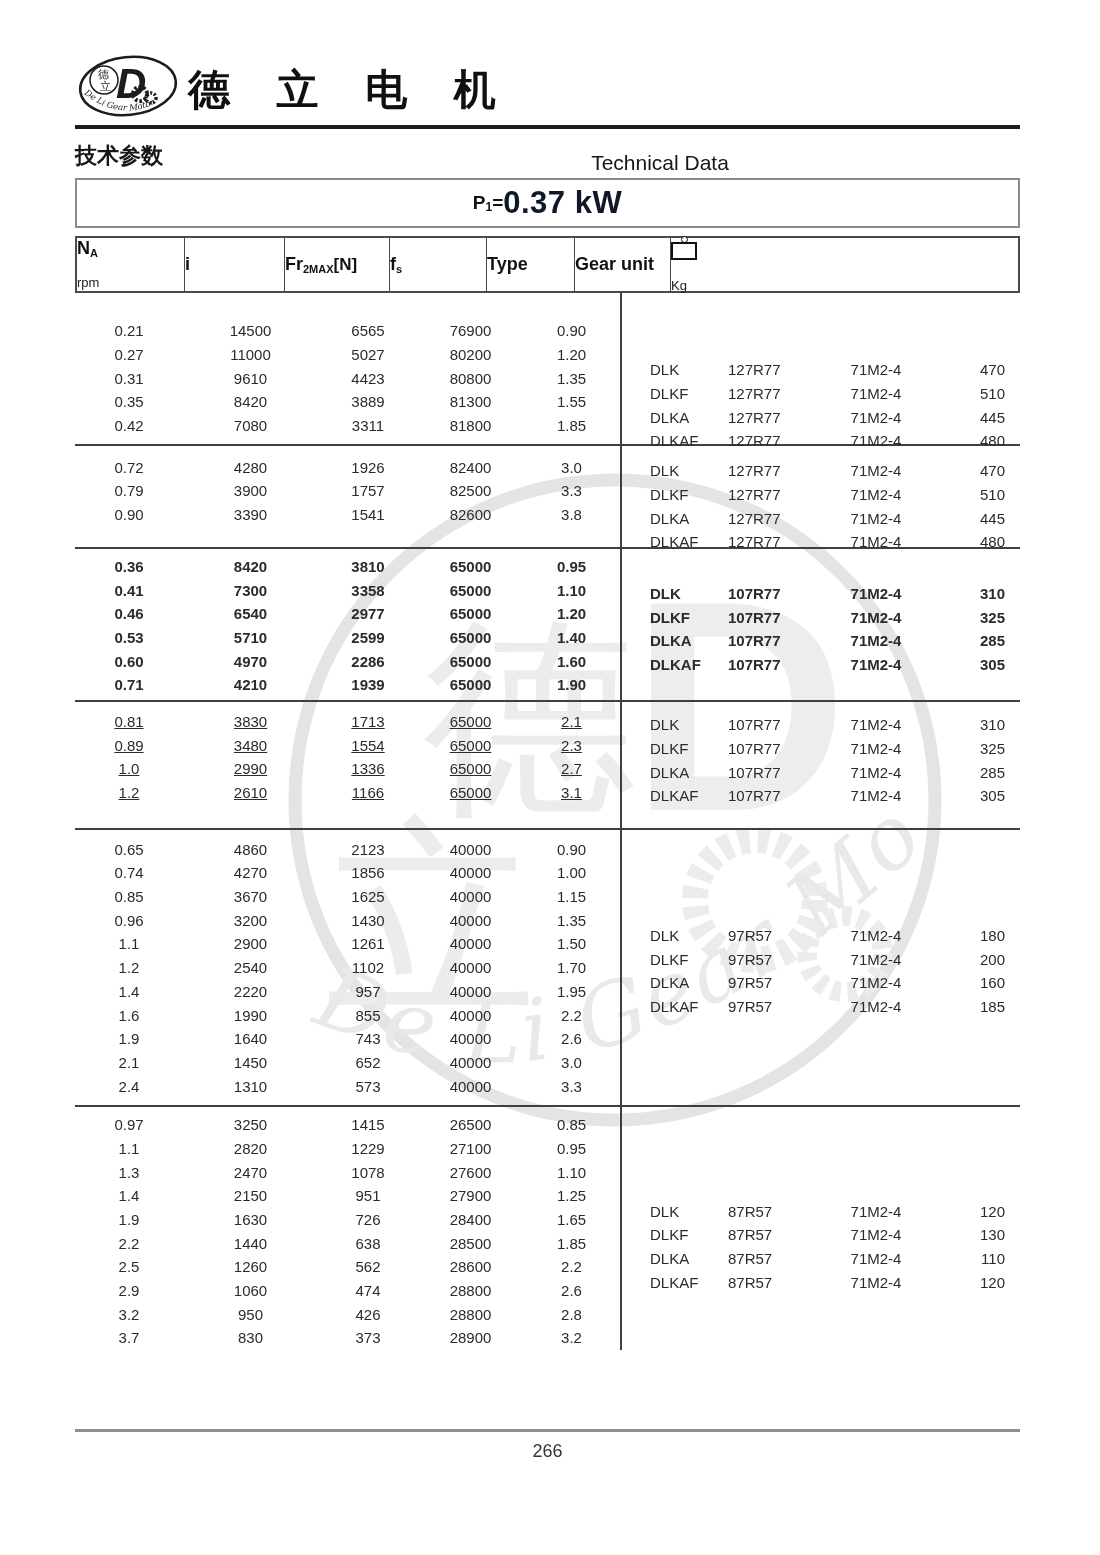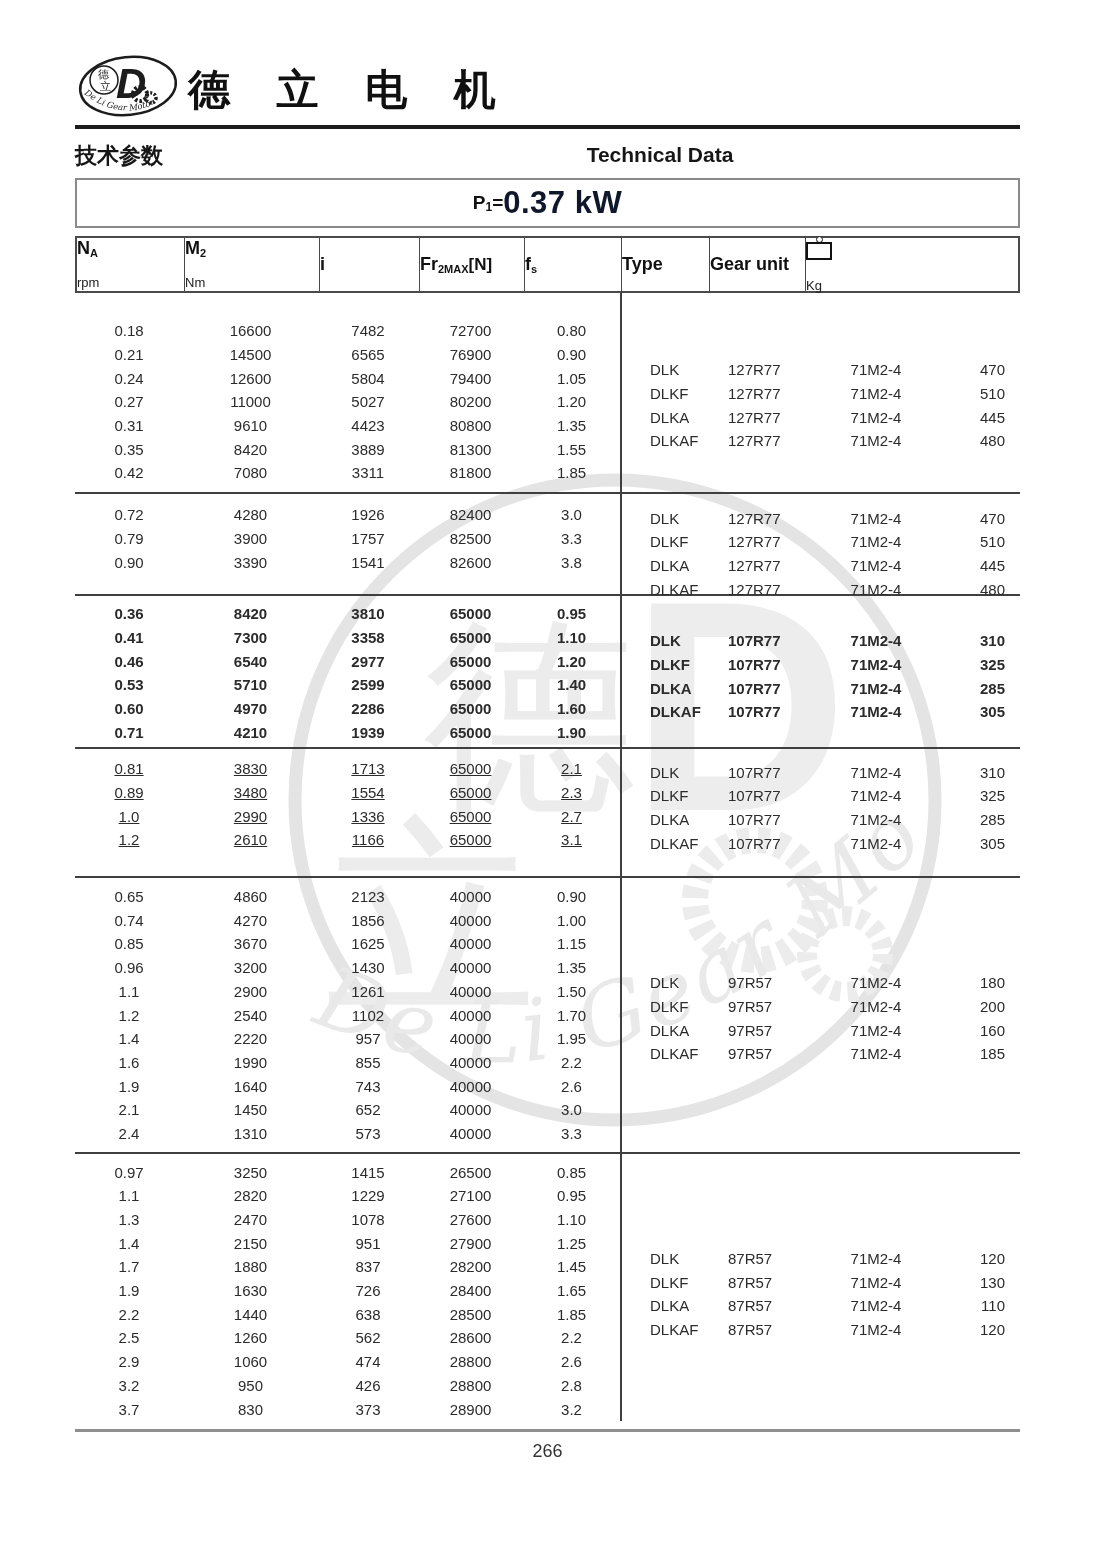--- a/index.html
+++ b/index.html
@@ -9,22 +9,22 @@
   
   .watermark { position:absolute; left:283px; top:468px; width:664px; height:664px; z-index:0; }
 
   
   .logo { position:absolute; left:76px; top:52px; width:104px; height:74px; z-index:2; }
   .brand-name { position:absolute; left:188px; top:62px; z-index:2;
     font-family:"DejaVu Serif", serif; font-weight:bold; font-size:42px; letter-spacing:16px; color:#101010; }
   .top-rule { position:absolute; left:75px; top:125px; width:945px; height:4px; background:#1c1c1c; z-index:2; }
 
   .section-title-cn { position:absolute; left:75px; top:141px; font-size:22px; font-weight:bold; color:#161616; z-index:2; }
-  .section-title-en { position:absolute; left:420px; top:143px; width:480px; text-align:center;
-    font-size:21px; font-weight:bold; color:#161616; z-index:2; }
+  .section-title-en { position:absolute; left:420px; top:151px; width:480px; text-align:center;
+    font-size:21px; font-weight:normal; color:#161616; z-index:2; }
 
   
   .power-box { position:absolute; left:75px; top:178px; width:945px; height:50px;
     border:2px solid #8a8a8a; display:flex; align-items:center; justify-content:center; z-index:2; background:transparent; }
   .power-box .p-pre { font-size:19px; font-weight:bold; color:#111; }
   .power-box .p-sub { font-size:12px; font-weight:bold; color:#111; vertical-align:sub; position:relative; top:4px; }
   .power-box .p-eq  { font-size:19px; font-weight:bold; color:#111; }
   .power-box .p-val { font-size:31px; font-weight:bold; color:#0f172a; letter-spacing:0.5px; }
 
   
@@ -110,24 +110,20 @@
     <span class="p-sub">1</span>
     <span class="p-eq">=</span>
     <span class="p-val">0.37 kW</span>
 </div>
 
 <div class="thead">
     <div class="hcell w-na">
       <div class="hmain"><span>N</span><span class="sub">A</span></div>
       <div class="hunit">rpm</div>
     </div>
-    <div class="hcell w-m2">
-      <div class="hmain"><span>M</span><span class="sub">2</span></div>
-      <div class="hunit">Nm</div>
-    </div>
     <div class="hcell w-i">
       <div class="hmain"><span>i</span></div>
     </div>
     <div class="hcell w-fr">
       <div class="hmain"><span>Fr</span><span class="sub">2MAX</span><span class="tail">[N]</span></div>
     </div>
     <div class="hcell w-fs">
       <div class="hmain"><span>f</span><span class="sub">s</span></div>
     </div>
     <div class="hcell w-type">
@@ -141,42 +137,28 @@
         <div class="weight-knob"></div>
         <div class="weight-body"></div>
       </div>
       <div class="hunit">Kg</div>
     </div>
   </div>
 
 <div class="data-area">
     <div class="block" style="padding-top: 26px; padding-bottom: 7px;">
       <div class="rows">
-        <div class="drow">
-          <span class="dcell c0">0.18</span>
-          <span class="dcell c1">16600</span>
-          <span class="dcell c2">7482</span>
-          <span class="dcell c3">72700</span>
-          <span class="dcell c4">0.80</span>
-        </div>
         <div class="drow">
           <span class="dcell c0">0.21</span>
           <span class="dcell c1">14500</span>
           <span class="dcell c2">6565</span>
           <span class="dcell c3">76900</span>
           <span class="dcell c4">0.90</span>
         </div>
         <div class="drow">
-          <span class="dcell c0">0.24</span>
-          <span class="dcell c1">12600</span>
-          <span class="dcell c2">5804</span>
-          <span class="dcell c3">79400</span>
-          <span class="dcell c4">1.05</span>
-        </div>
-        <div class="drow">
           <span class="dcell c0">0.27</span>
           <span class="dcell c1">11000</span>
           <span class="dcell c2">5027</span>
           <span class="dcell c3">80200</span>
           <span class="dcell c4">1.20</span>
         </div>
         <div class="drow">
           <span class="dcell c0">0.31</span>
           <span class="dcell c1">9610</span>
           <span class="dcell c2">4423</span>
@@ -542,27 +524,20 @@
           <span class="dcell c4">1.10</span>
         </div>
         <div class="drow">
           <span class="dcell c0">1.4</span>
           <span class="dcell c1">2150</span>
           <span class="dcell c2">951</span>
           <span class="dcell c3">27900</span>
           <span class="dcell c4">1.25</span>
         </div>
         <div class="drow">
-          <span class="dcell c0">1.7</span>
-          <span class="dcell c1">1880</span>
-          <span class="dcell c2">837</span>
-          <span class="dcell c3">28200</span>
-          <span class="dcell c4">1.45</span>
-        </div>
-        <div class="drow">
           <span class="dcell c0">1.9</span>
           <span class="dcell c1">1630</span>
           <span class="dcell c2">726</span>
           <span class="dcell c3">28400</span>
           <span class="dcell c4">1.65</span>
         </div>
         <div class="drow">
           <span class="dcell c0">2.2</span>
           <span class="dcell c1">1440</span>
           <span class="dcell c2">638</span>

